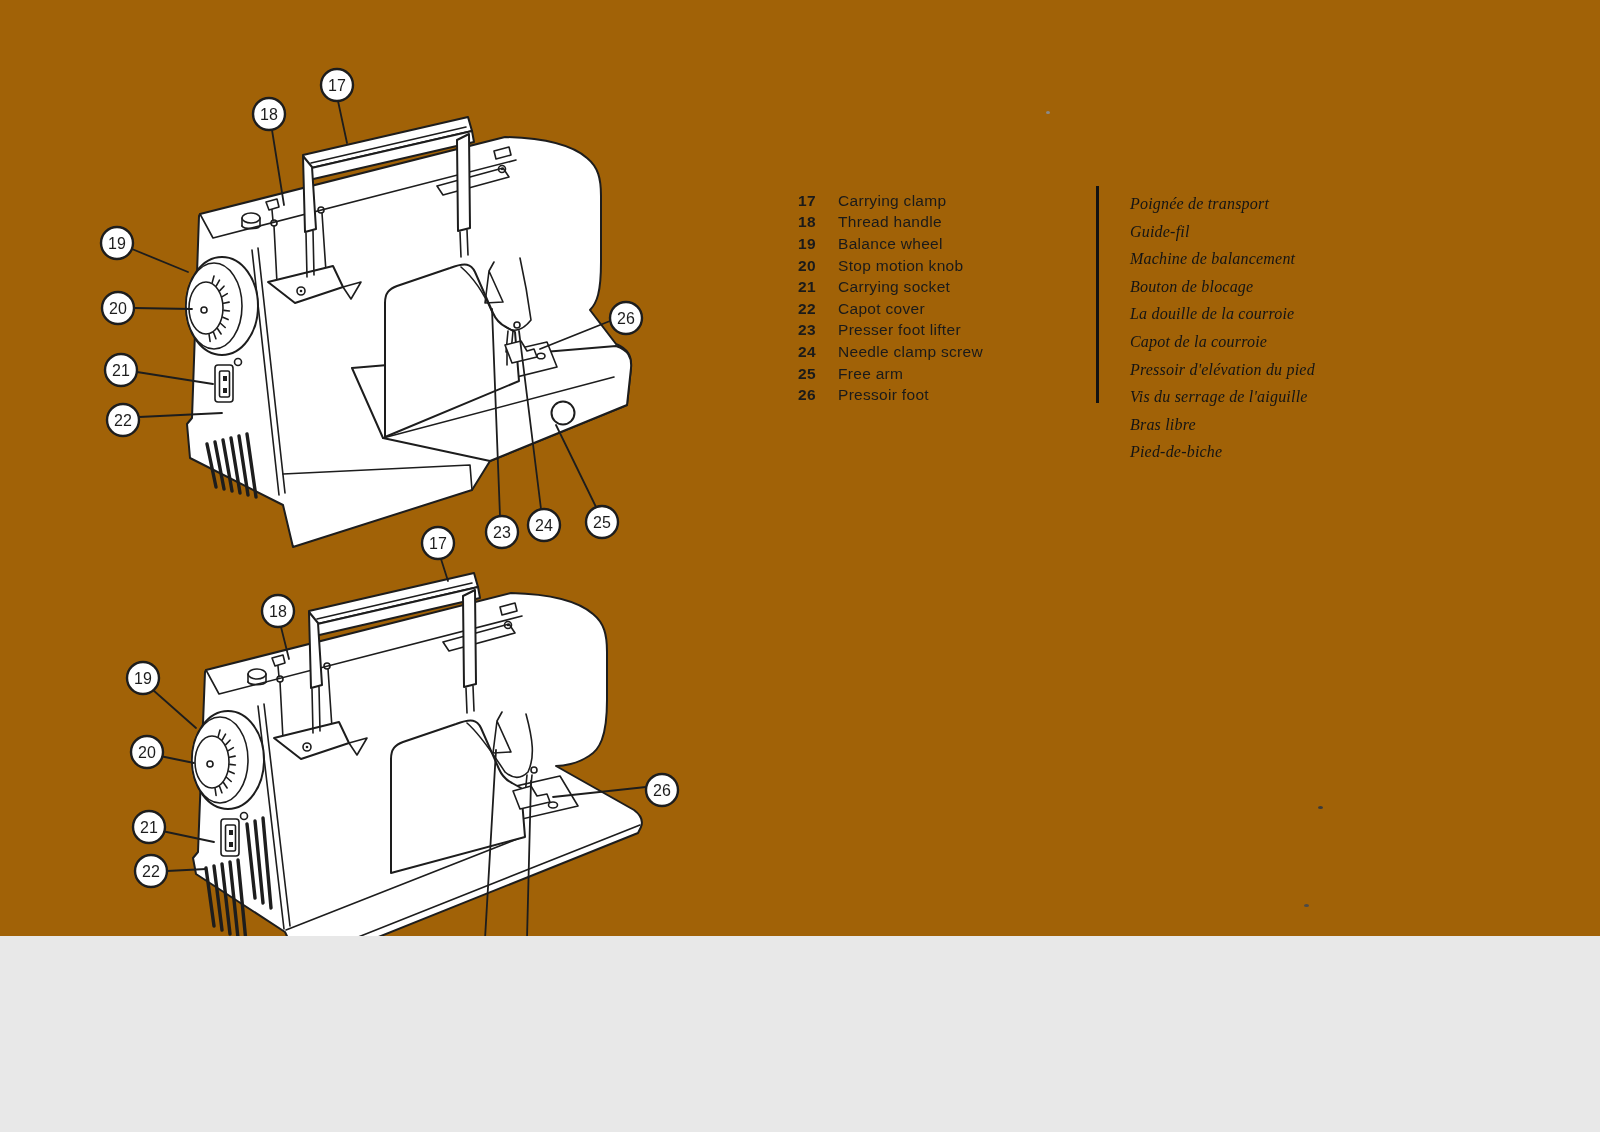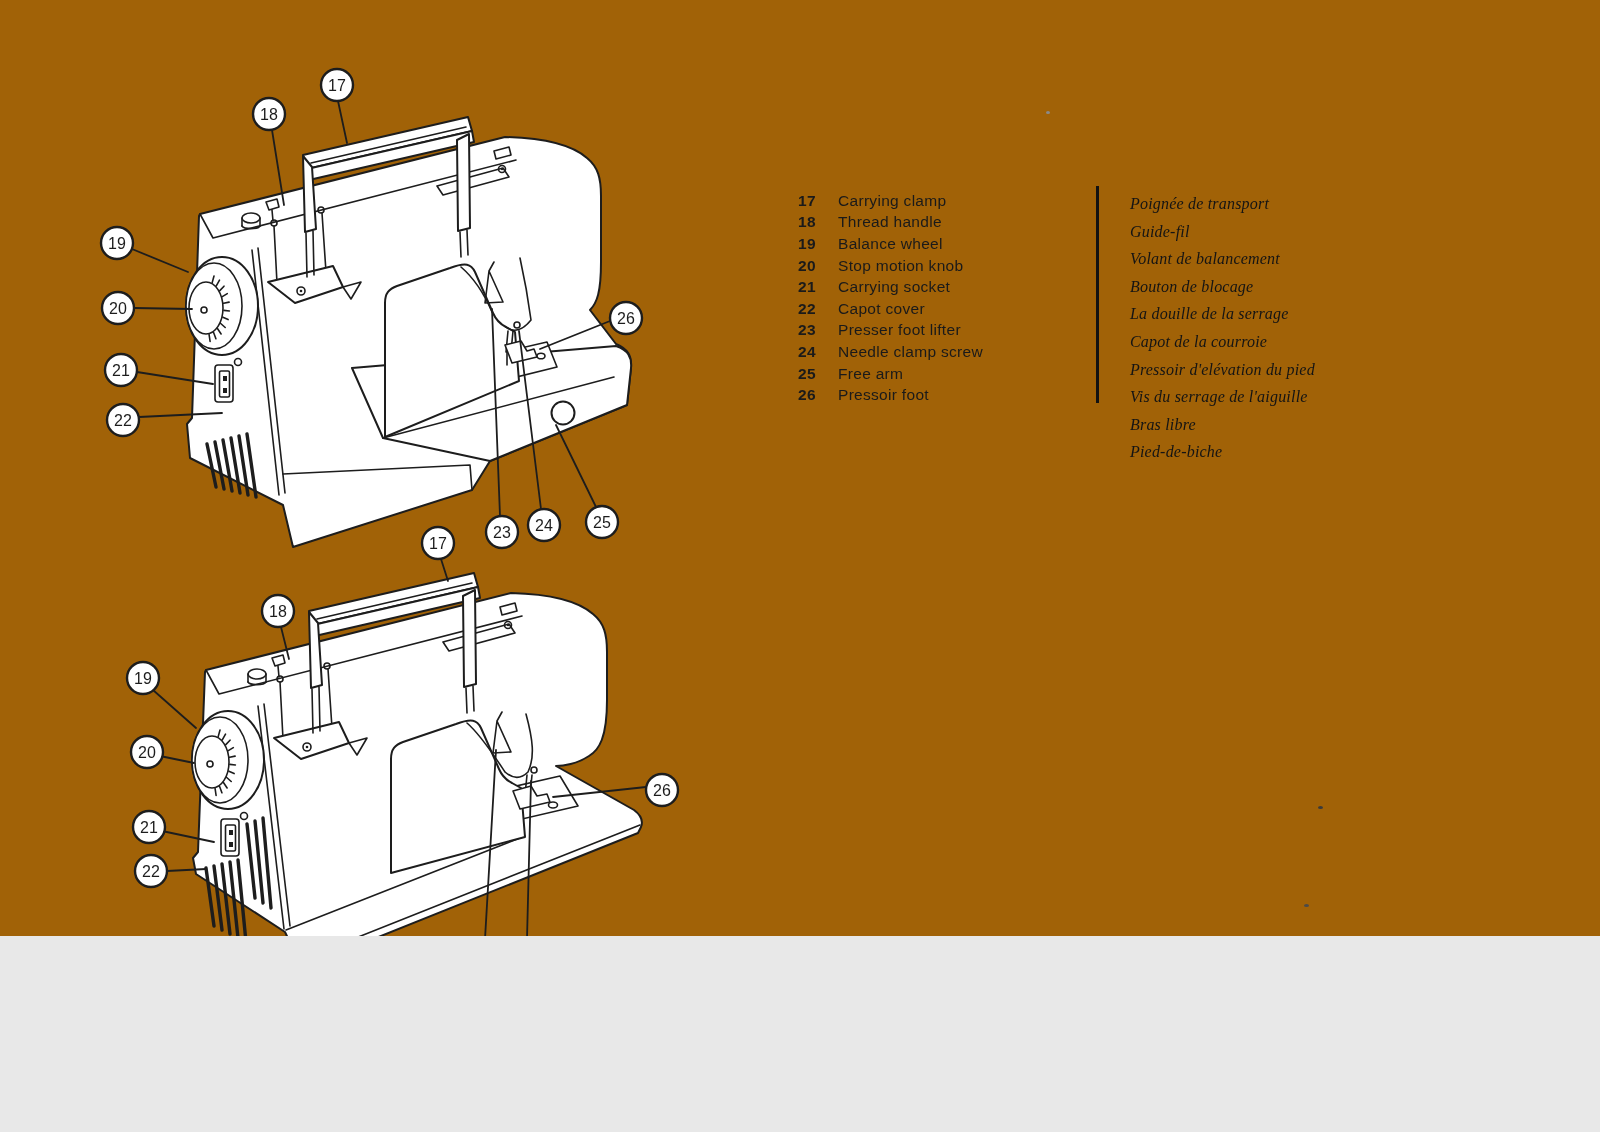--- a/index.html
+++ b/index.html
@@ -327,27 +327,27 @@
   <div class="divider"></div>
 
   <div class="legend-fr">
     <div class="row">
         <span>Poignée de transport</span>
       </div>
     <div class="row">
         <span>Guide-fil</span>
       </div>
     <div class="row">
-        <span>Volant de balancement</span>
+        <span>Machine de balancement</span>
       </div>
     <div class="row">
         <span>Bouton de blocage</span>
       </div>
     <div class="row">
-        <span>La douille de la serrage</span>
+        <span>La douille de la courroie</span>
       </div>
     <div class="row">
         <span>Capot de la courroie</span>
       </div>
     <div class="row">
         <span>Pressoir d'elévation du pied</span>
       </div>
     <div class="row">
         <span>Vis du serrage de l'aiguille</span>
       </div>

